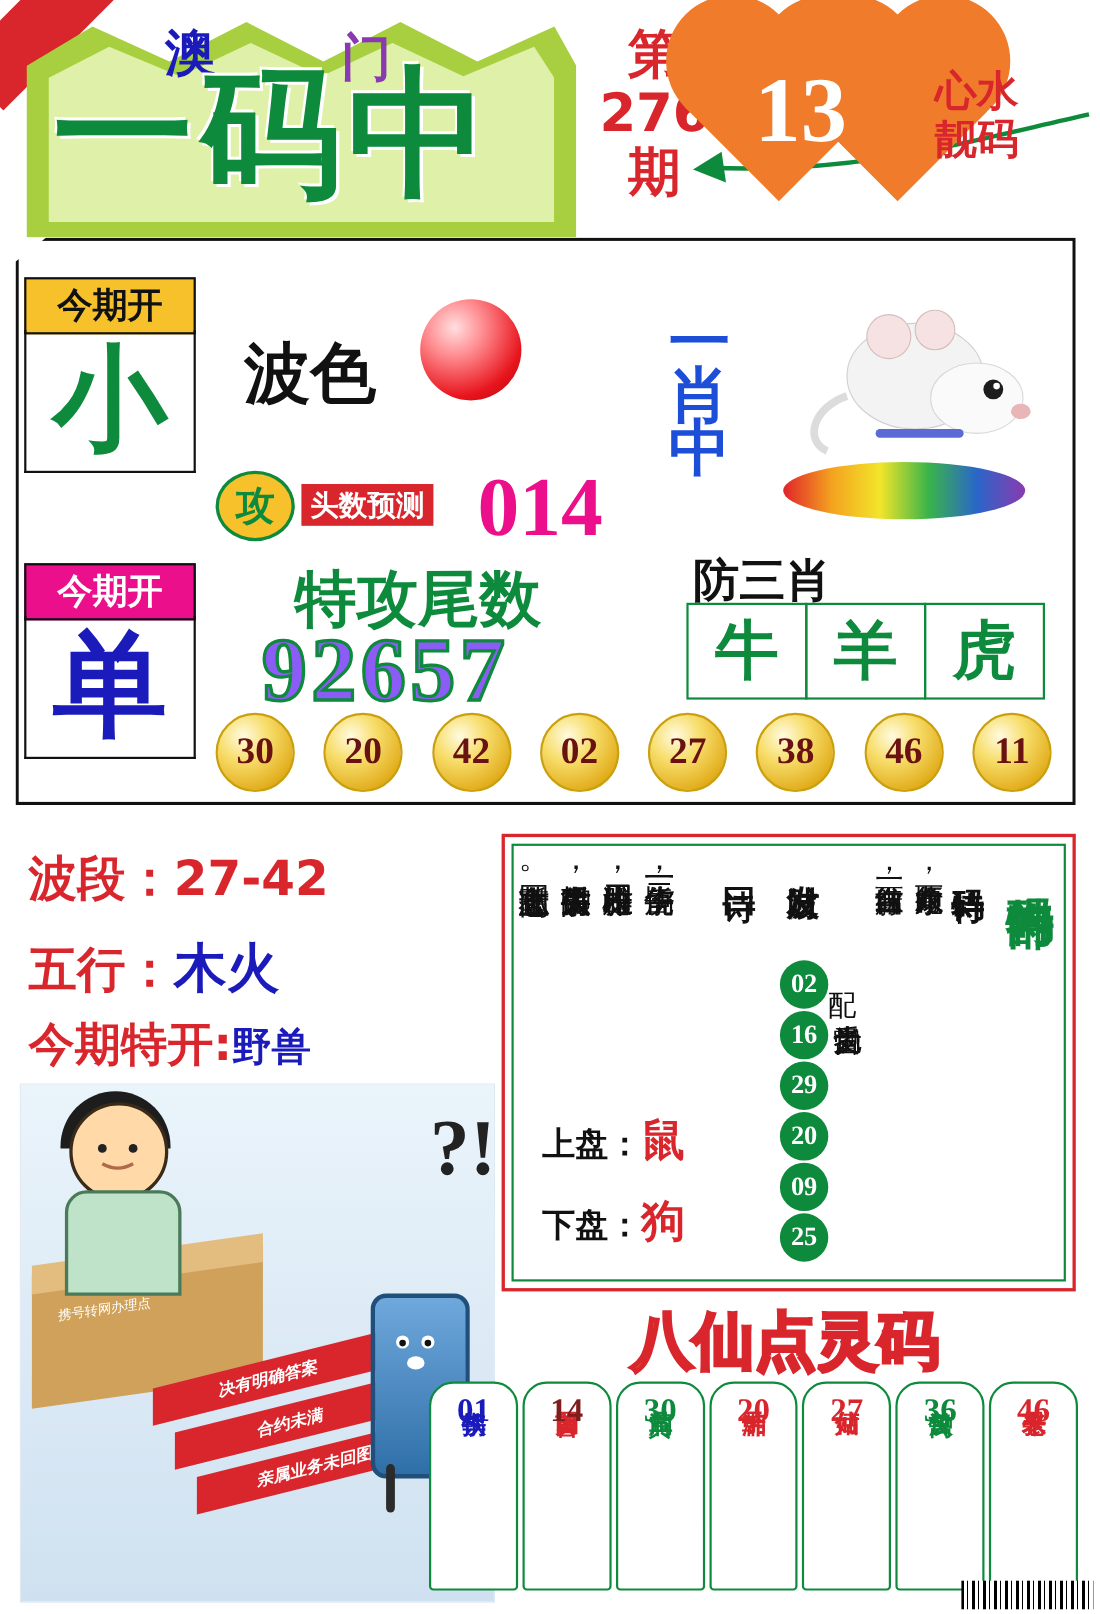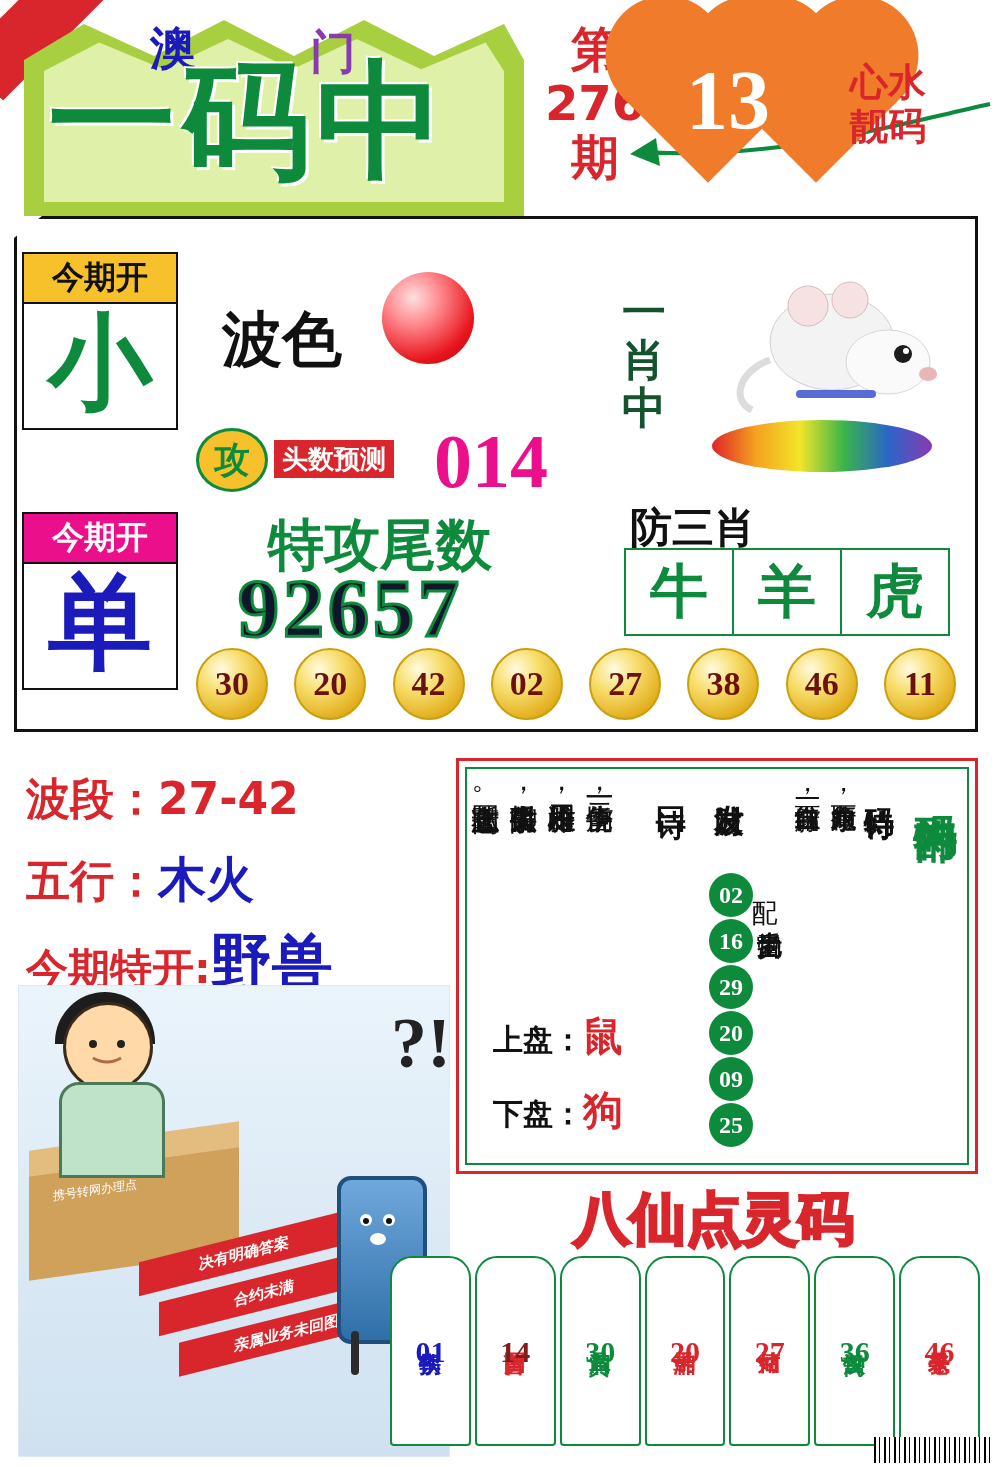--- a/index.html
+++ b/index.html
@@ -76,39 +76,39 @@
     font-size:104px;font-weight:bold;
   }
   .bigchar-a{left:22px;top:300px;color:#0e8a3c;}
   .bigchar-b{left:22px;top:560px;color:#1b1bbb;}
 
   .bose{position:absolute;left:222px;top:300px;font-size:60px;font-weight:bold;color:#111;}
   .ball-red{
     position:absolute;left:382px;top:272px;width:92px;height:92px;border-radius:50%;
     background:radial-gradient(circle at 34% 28%, #ffdfe0 0%, #ff8f93 28%, #e8141c 70%, #a60b11 100%);
   }
-  .yixiao{position:absolute;left:608px;top:288px;width:58px;font-size:44px;font-weight:bold;color:#14532d;line-height:48px;text-align:right;}
+  .yixiao{position:absolute;left:608px;top:288px;width:58px;font-size:56px;font-weight:bold;color:#1d4ed8;line-height:48px;text-align:left;}
 
   .rat-wrap{position:absolute;left:700px;top:270px;width:250px;height:220px;}
   .rat-disc{position:absolute;left:12px;top:150px;width:220px;height:52px;border-radius:50%;
     background:linear-gradient(90deg,#e0242a,#f4a21f,#f2e52a,#3ab44a,#2a66c9,#8a3ab0);}
 
   .gong{
     position:absolute;left:196px;top:428px;width:66px;height:58px;border-radius:50%;
     background:#f6c12a;border:3px solid #0e8a3c;display:flex;align-items:center;justify-content:center;
     font-size:36px;font-weight:bold;color:#0e8a3c;
   }
   .tag-red{
     position:absolute;left:274px;top:440px;height:38px;background:#d8262c;color:#fff;
     font-size:26px;font-weight:bold;display:flex;align-items:center;padding:0 8px;
   }
   .num014{position:absolute;left:434px;top:418px;font-size:76px;font-weight:bold;color:#ec0f8c;font-family:"Liberation Serif",serif;}
 
   .tewei{position:absolute;left:268px;top:508px;font-size:56px;font-weight:bold;color:#0e8a3c;text-align:right;}
-  .tewei-num{position:absolute;left:238px;top:562px;font-size:82px;font-weight:bold;color:#0f172a;
+  .tewei-num{position:absolute;left:238px;top:562px;font-size:82px;font-weight:bold;color:#8b5cf6;
     -webkit-text-stroke:3px #0e8a3c;font-family:"Liberation Serif",serif;letter-spacing:4px;}
 
   .fang3{position:absolute;left:630px;top:500px;font-size:42px;font-weight:bold;color:#111;}
   .zodiac-row{position:absolute;left:624px;top:548px;width:324px;height:88px;display:flex;}
   .zodiac-cell{
     flex:1;border:2px solid #0e8a3c;margin-right:-2px;display:flex;align-items:center;justify-content:center;
     font-size:58px;font-weight:bold;color:#0e8a3c;
   }
 
   .coins{position:absolute;left:196px;top:648px;width:760px;height:68px;display:flex;justify-content:space-between;}
@@ -118,21 +118,21 @@
     border:2px solid #caa00f;display:flex;align-items:center;justify-content:center;
     font-size:34px;font-weight:bold;color:#6a1212;font-family:"Liberation Serif",serif;
   }
 
   
   .infoline{position:absolute;font-weight:bold;white-space:nowrap;}
   .il1{left:26px;top:770px;font-size:44px;color:#d8262c;}
   .il2{left:26px;top:848px;font-size:44px;color:#d8262c;}
   .il2 b{color:#1b1bbb;font-size:48px;}
   .il3{left:26px;top:922px;font-size:42px;color:#d8262c;}
-  .il3 b{color:#1b1bbb;font-size:61px;}
+  .il3 b{color:#1b1bbb;font-size:36px;}
 
   
   .cartoon{
     position:absolute;left:18px;top:985px;width:430px;height:470px;
     background:linear-gradient(180deg,#eaf4fb 0%,#dbe9f5 55%,#cfe1f0 100%);
     overflow:hidden;border:1px solid #dfe9f2;
   }
   .desk{position:absolute;left:10px;top:160px;width:210px;height:120px;background:#cfa15a;transform:skewY(-8deg);}
   .desk2{position:absolute;left:10px;top:150px;width:210px;height:26px;background:#e3bd7f;transform:skewY(-8deg);}
   .banner-r{position:absolute;height:34px;background:#d8262c;color:#fff;font-size:15px;font-weight:bold;
@@ -184,21 +184,21 @@
   .pan2{top:322px;}
 
   
   .baxian-title{
     position:absolute;left:456px;top:1182px;width:516px;text-align:center;
     font-size:56px;font-weight:bold;color:#f6e21a;-webkit-text-stroke:3px #d8262c;
   }
   .baxian-row{position:absolute;left:390px;top:1256px;width:590px;height:190px;display:flex;gap:4px;}
   .bx{
     flex:1;border:2px solid #0e8a3c;border-radius:22px 22px 4px 4px;background:#fff;
-    display:flex;flex-direction:column;align-items:center;justify-content:center;padding:8px 0 6px;
+    display:flex;flex-direction:column;align-items:center;justify-content:flex-start;padding:8px 0 6px;
   }
   .bx .nm{font-size:22px;font-weight:bold;line-height:25px;text-align:center;}
   .bx .no{font-size:30px;font-weight:bold;color:#1b1bbb;font-family:"Liberation Serif",serif;}
   .barcode{position:absolute;right:6px;bottom:4px;width:120px;height:26px;
     background:repeating-linear-gradient(90deg,#000 0 2px,#fff 2px 5px,#000 5px 6px,#fff 6px 10px);}
 </style>
 </head>
 <body>
 
 <div class="page">

